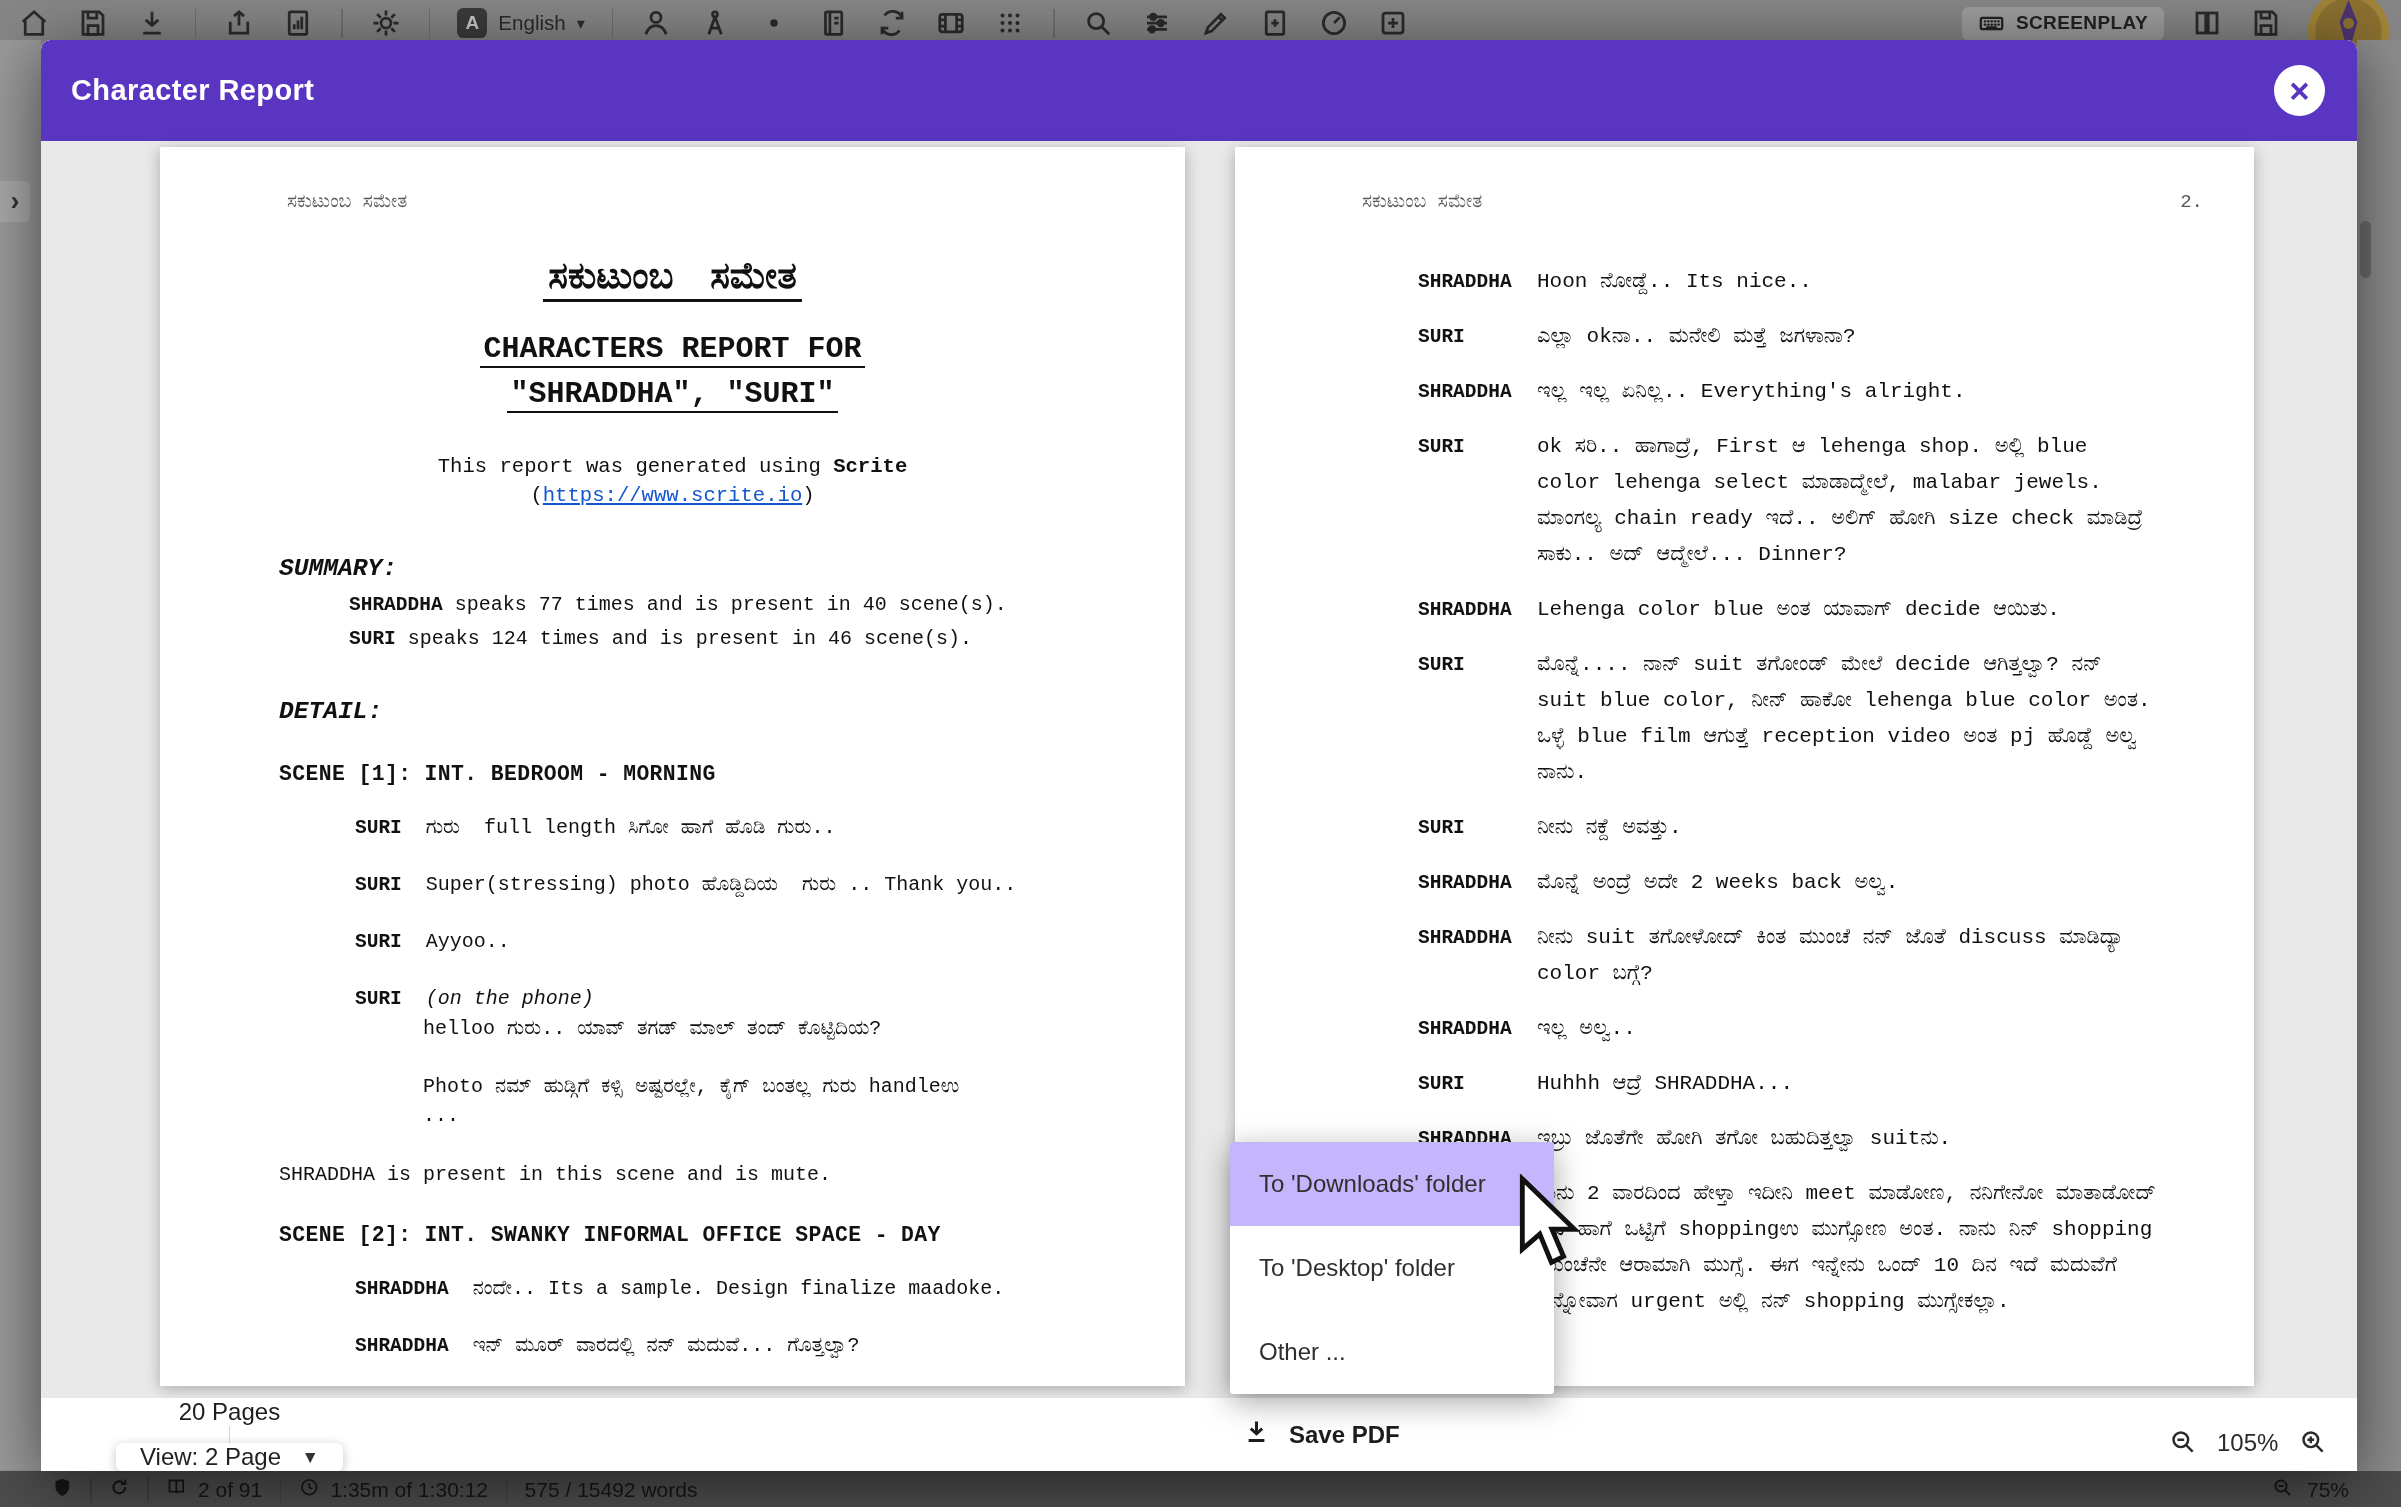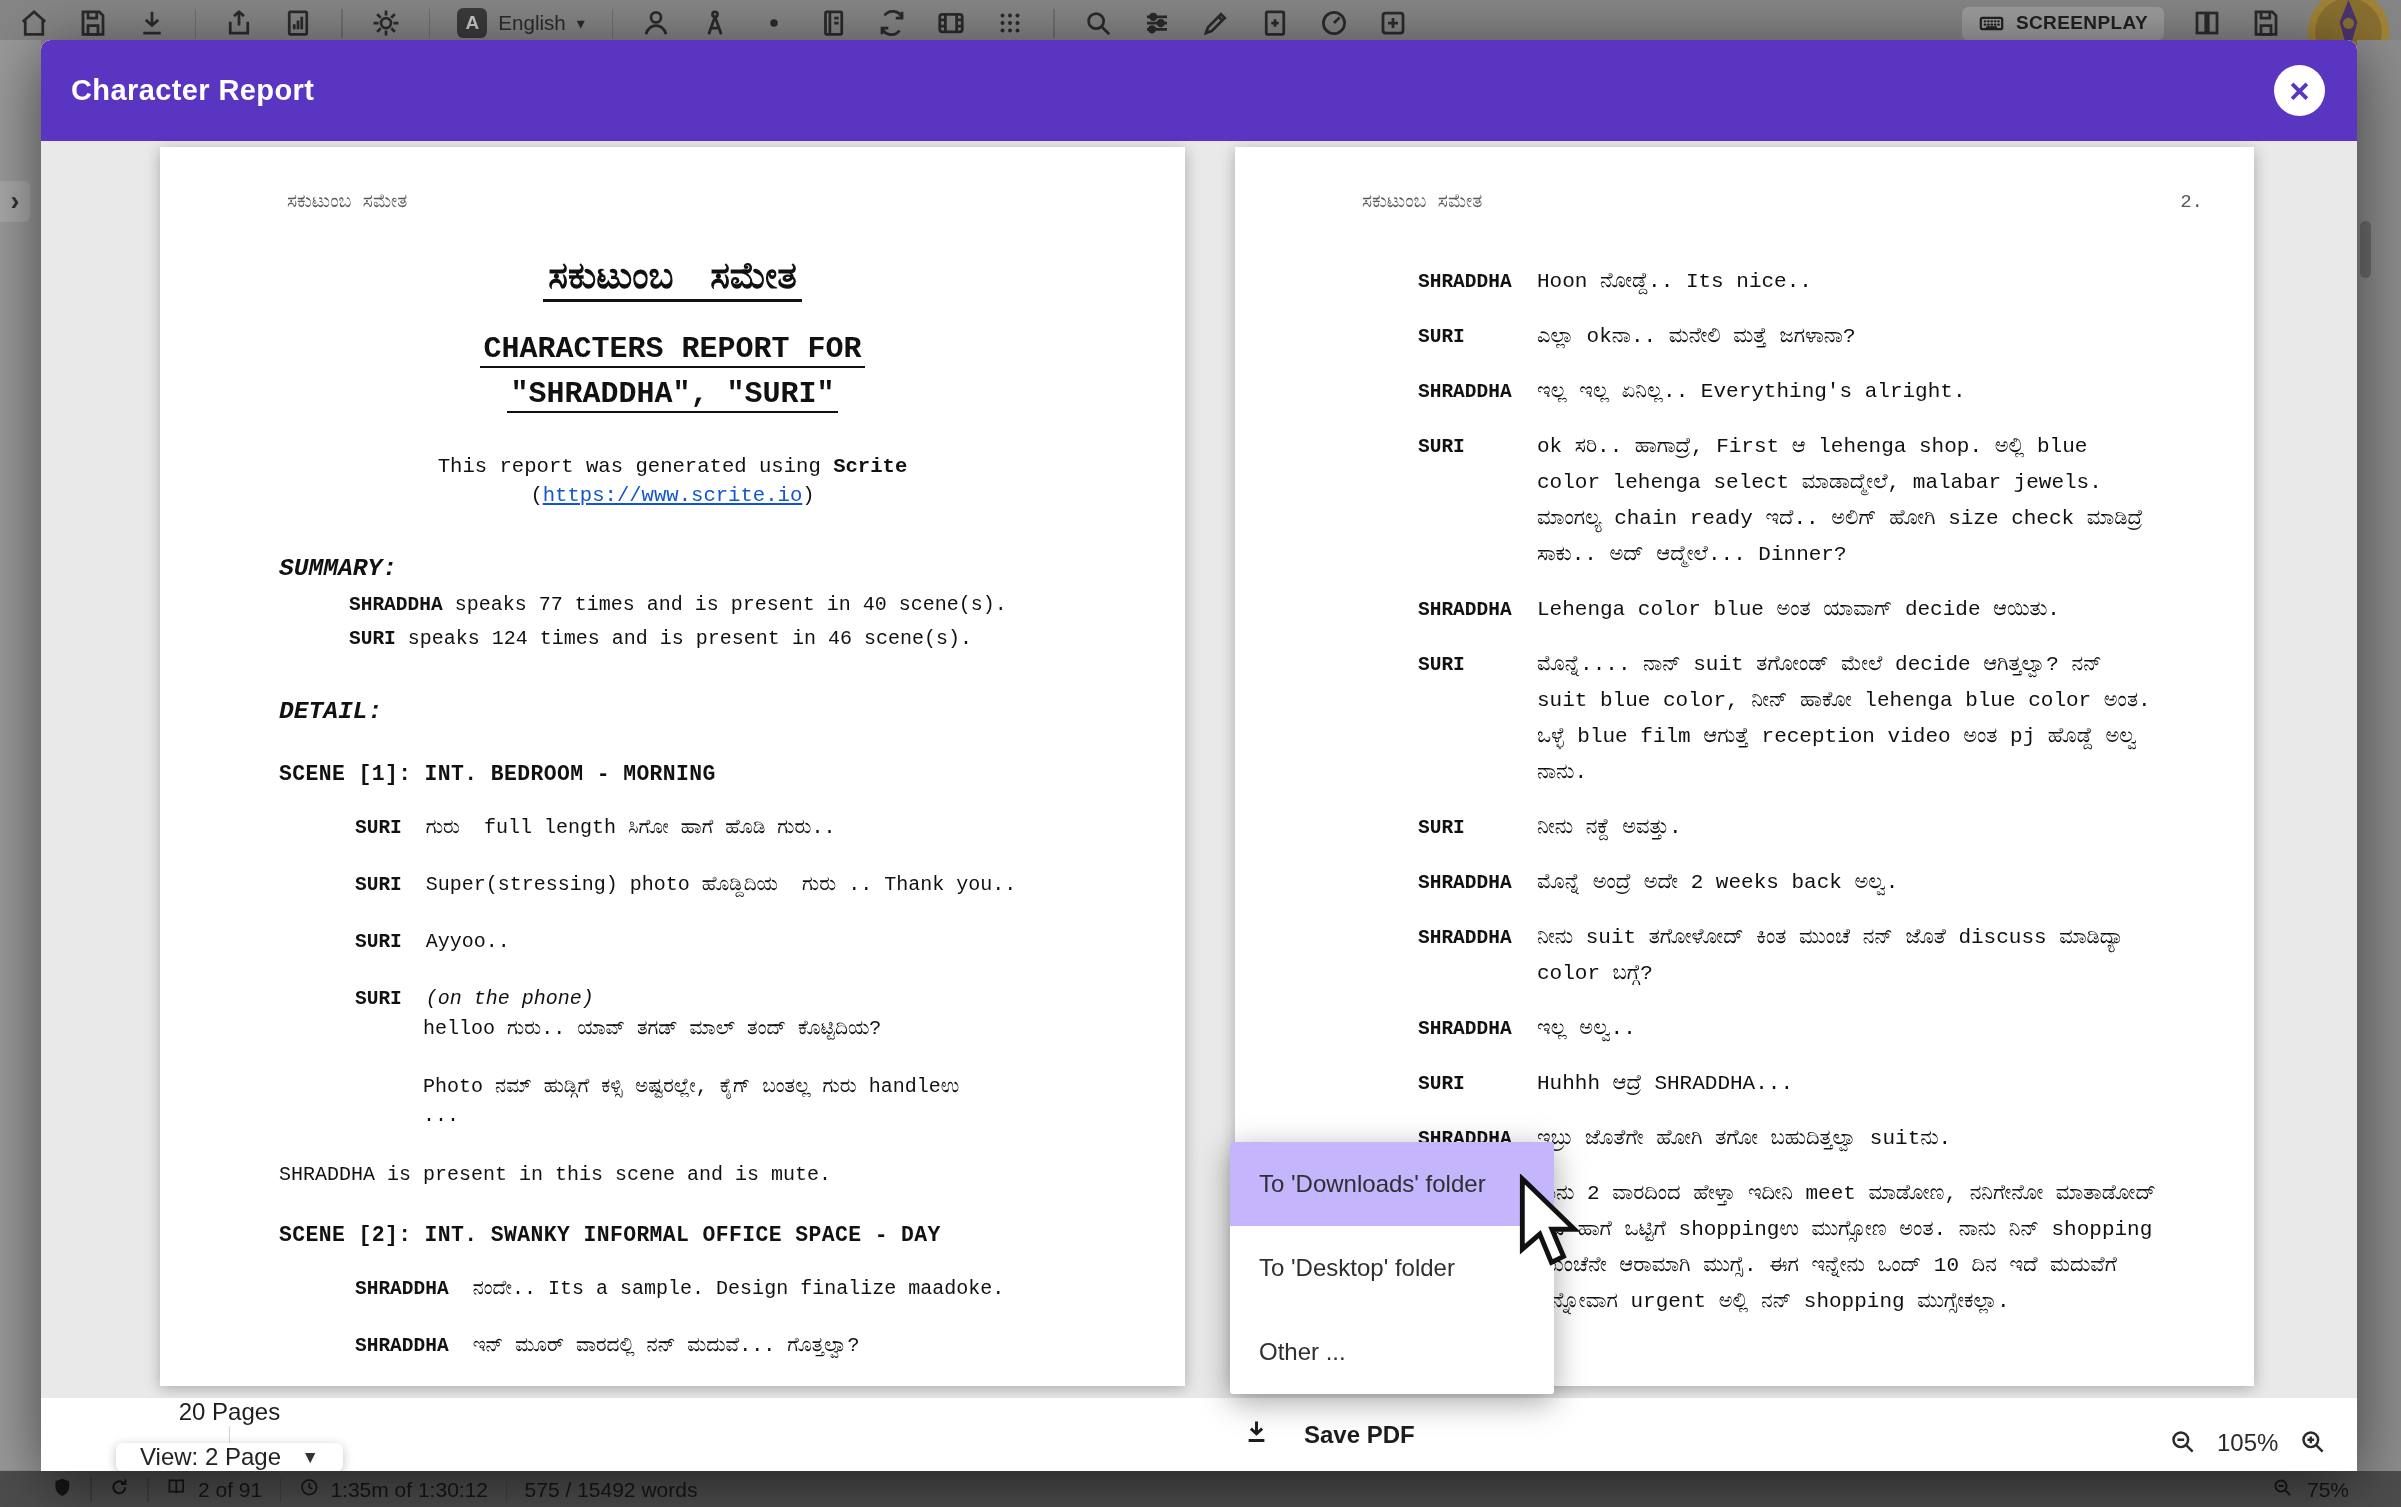--- a/index.html
+++ b/index.html
@@ -90,21 +90,21 @@
   .cursor { position:absolute; left:1515px; top:1174px; z-index:60; }
 
   
   .bottom-bar { position:absolute; left:0; bottom:0; width:100%; height:73px; background:#fff; z-index:30; }
   .bb-left { position:absolute; left:75px; top:0; height:100%; display:flex; align-items:center;flex-direction:column; }
   .pages-label { font-size:24px; color:#1d1d1d; }
   .bb-sep { width:1.6px; height:46px; background:#d4d4d4; margin:0 37px; }
   .view-chip { display:flex; align-items:center; gap:20.6px; background:#fff; border-radius:6.4px;
                box-shadow:0 2.4px 11px rgba(0,0,0,.24); padding:0 24px; height:51px; font-size:24px; color:#222; }
   .view-caret { font-size:17.5px; color:#333; }
-  .save-pdf { position:absolute; left:1202px; top:0; height:100%; display:flex; align-items:center; gap:34px;
+  .save-pdf { position:absolute; left:1202px; top:0; height:100%; display:flex; align-items:center; gap:19px;
               font-size:24px; font-weight:bold; color:#1d1d1d; }
   .zoom-ctl { position:absolute; right:31px; top:8px; height:100%; display:flex; align-items:center; gap:20.6px; }
   .zoom-val { font-size:24px; color:#2a2a2a; }
 </style>
 </head>
 <body>
 
 <div class="screen">
 
   <div class="toolbar">

